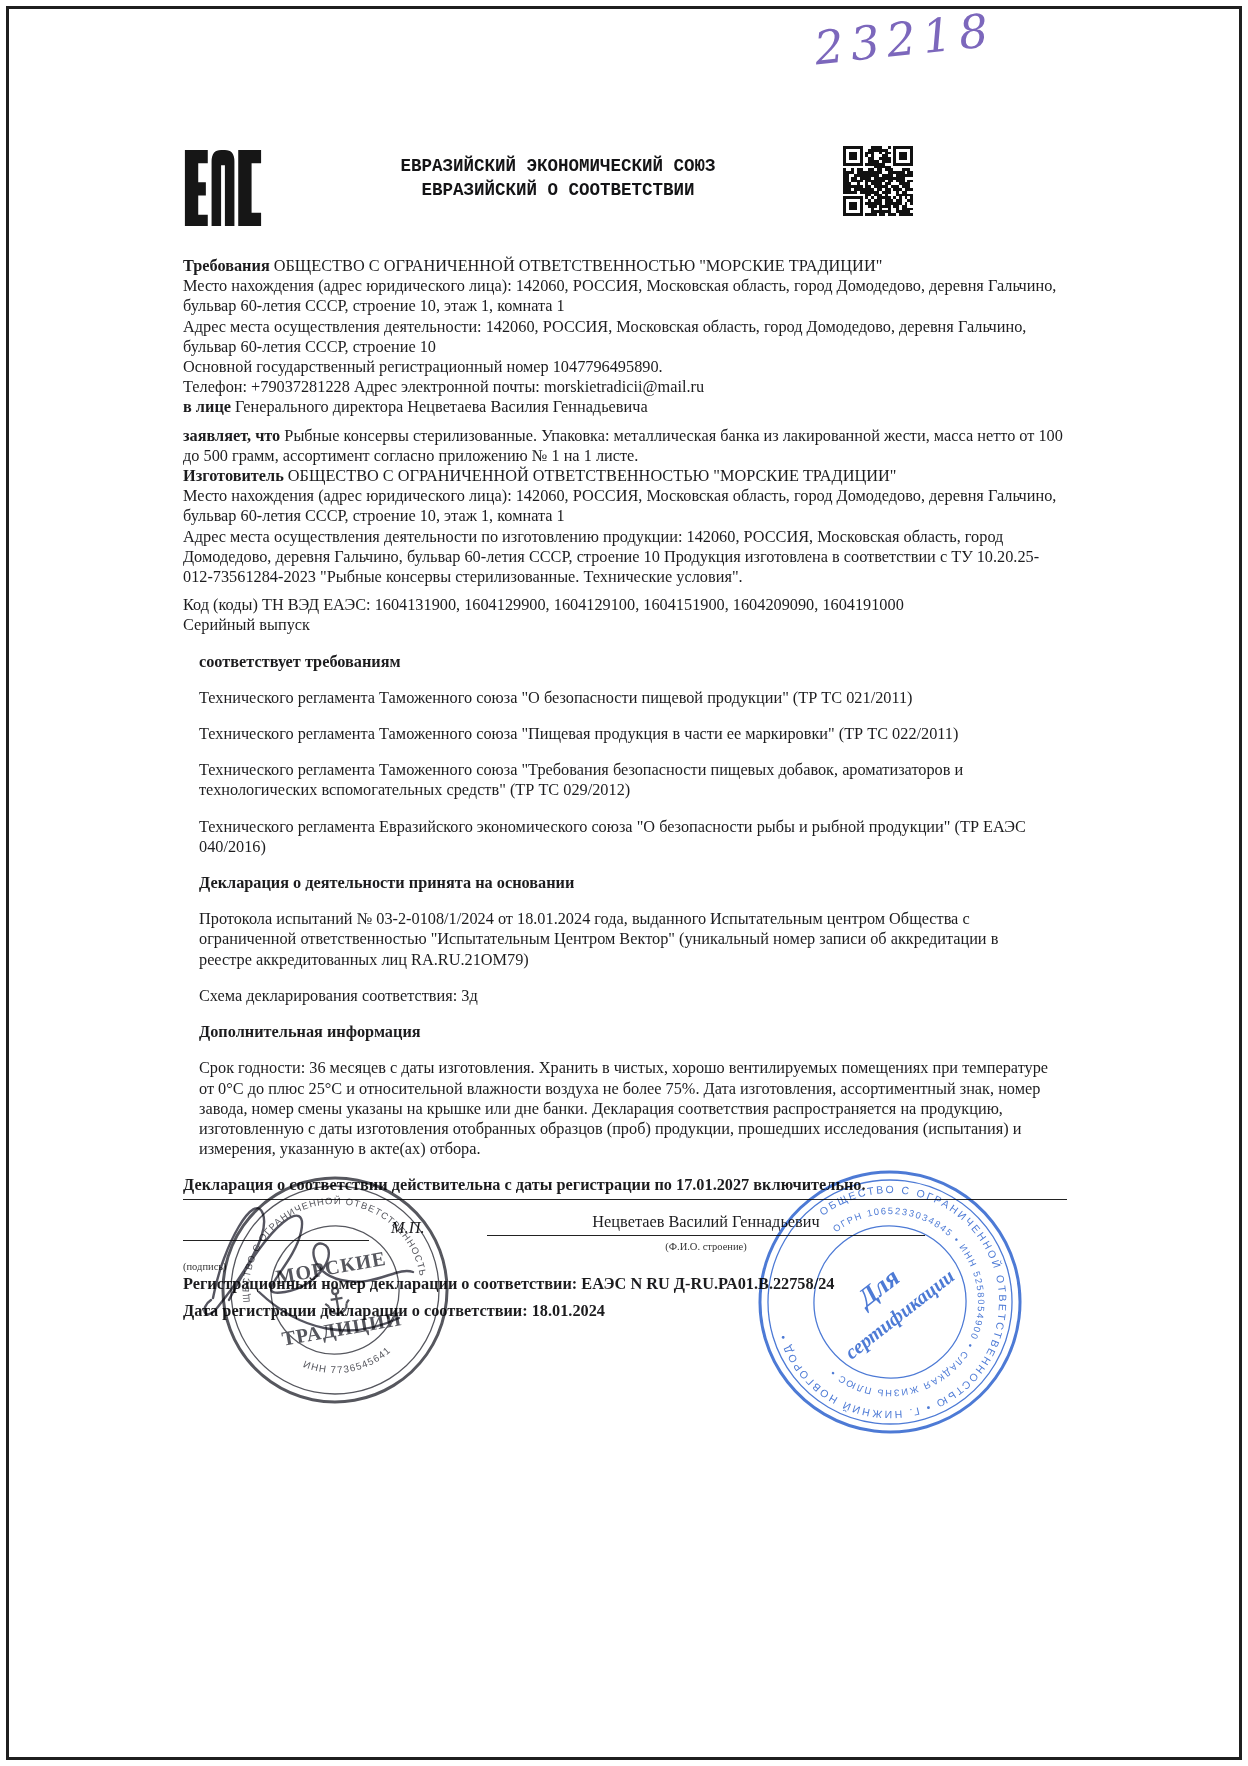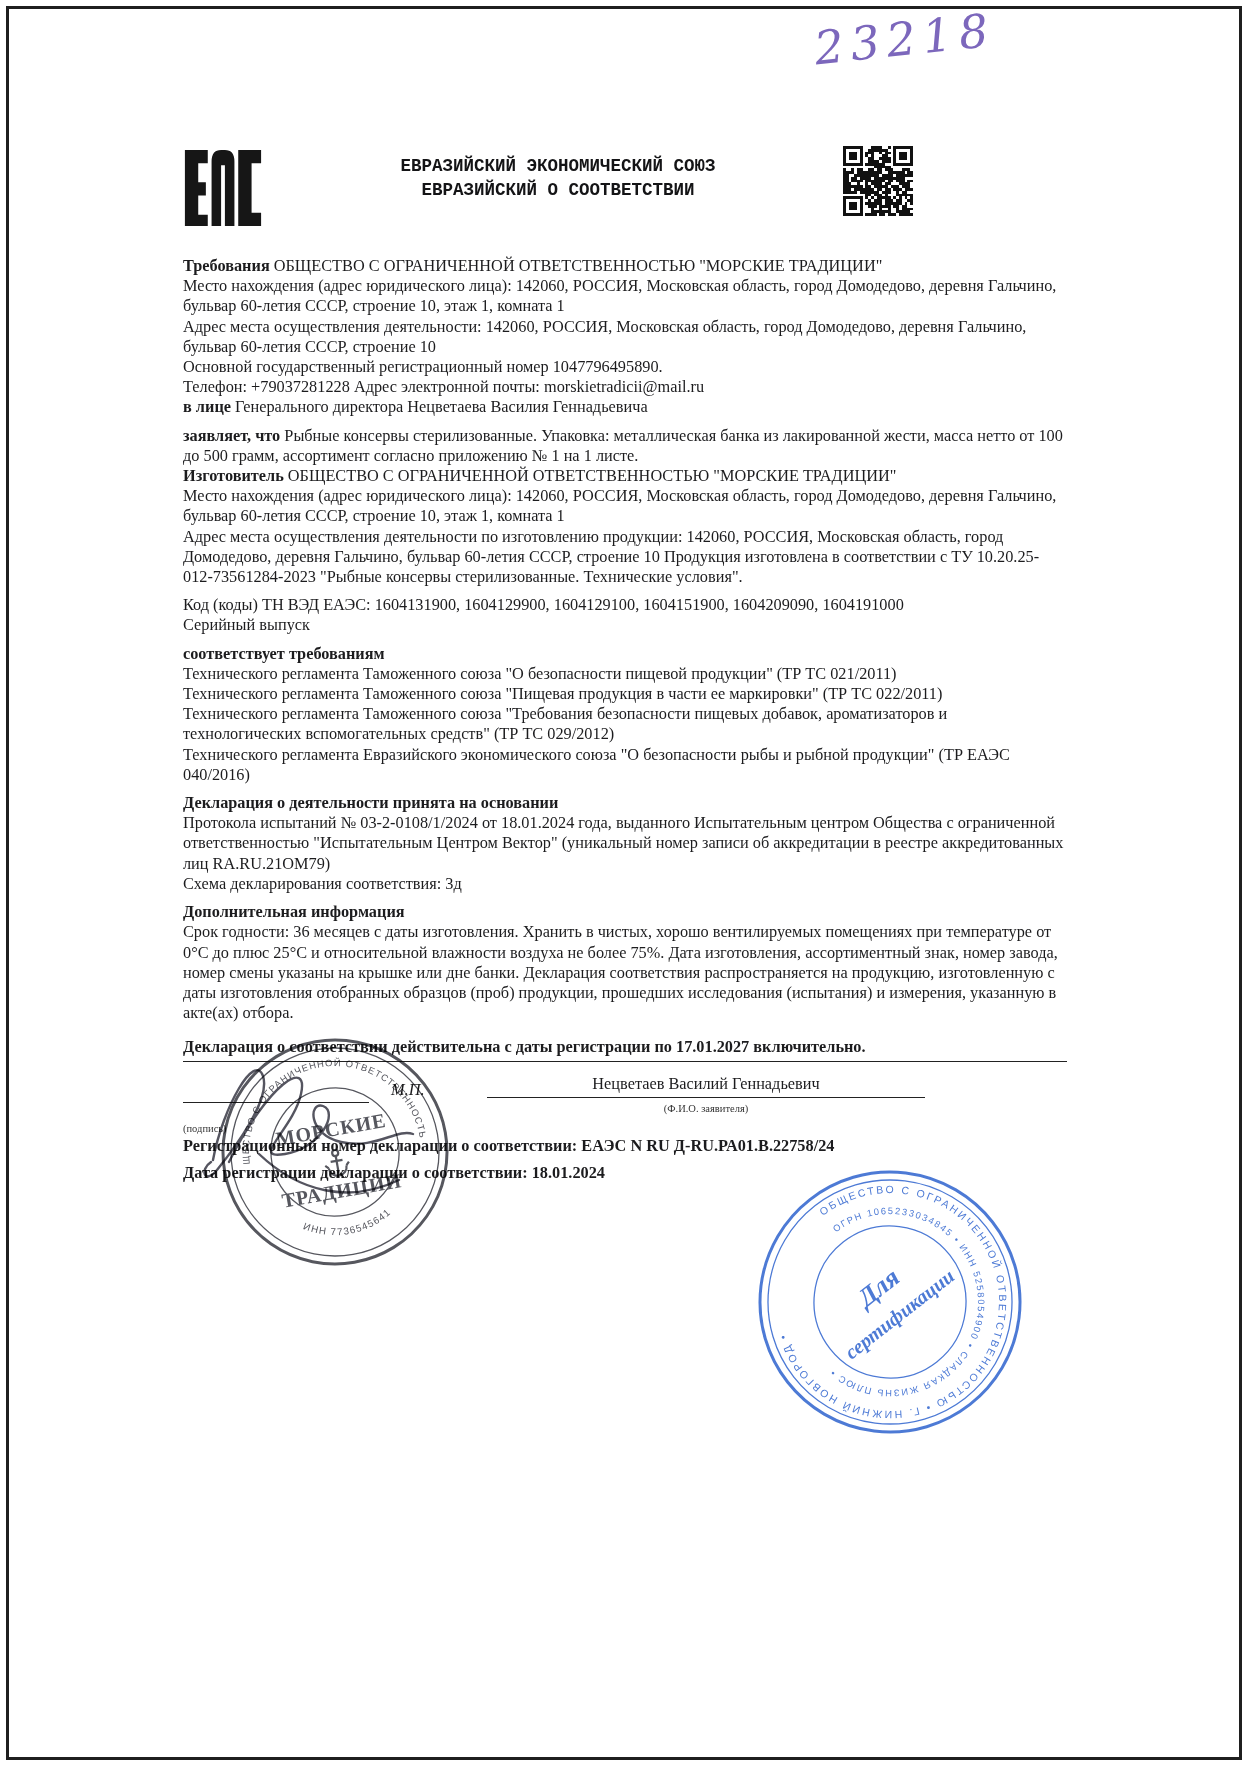--- a/index.html
+++ b/index.html
@@ -28,21 +28,21 @@
   }
   .qr{position:absolute;left:660px;top:0;width:70px;height:70px;}
 
   
   .content{
     position:absolute;left:183px;top:256px;width:884px;
     font-size:16.3px;line-height:20.2px;
   }
   .para{margin:0 0 8px 0;}
   .bold{font-weight:bold;}
-  .tight p, .tight .para{margin:0;}
+  .tight p, .tight .para{margin:16px;}
   .validity{
     font-weight:bold;border-bottom:1.5px solid #222;
     padding-bottom:3px;margin:14px 0 10px 0;
   }
 
   
   .sig-area{position:relative;height:64px;margin-top:6px;}
   .mp{position:absolute;left:208px;top:8px;font-style:italic;}
   .sign-line{position:absolute;left:0;top:30px;width:186px;border-bottom:1.3px solid #222;text-align:left;}
   .sign-line .cap{position:absolute;left:0;right:0;top:17px;font-size:10.5px;color:#333;}
@@ -462,21 +462,21 @@
 
     <div class="sig-area">
       <span class="mp">М.П.</span>
 
       <div class="sign-line">
         <span class="cap">(подпись)</span>
       </div>
 
       <div class="name-line">
         <span class="signer">Нецветаев Василий Геннадьевич</span>
-        <span class="cap">(Ф.И.О. заявителя)</span>
+        <span class="cap">(Ф.И.О. строение)</span>
       </div>
 
       <svg class="signature-scribble" viewBox="0 0 260 160" aria-hidden="true">
         <g fill="none" stroke="#474753" stroke-width="2.4" stroke-linecap="round" opacity="0.92">
           <path d="M24 118 C34 64 66 10 74 34 C82 58 44 108 28 128 C16 143 10 128 22 120"></path>
           <path d="M40 120 C80 40 120 16 112 52 C104 88 60 118 96 112 C132 106 150 70 134 64 C120 59 118 92 152 100 C186 108 208 86 224 92"></path>
           <path d="M70 112 C110 150 160 162 210 138"></path>
         </g>
       </svg>
 

